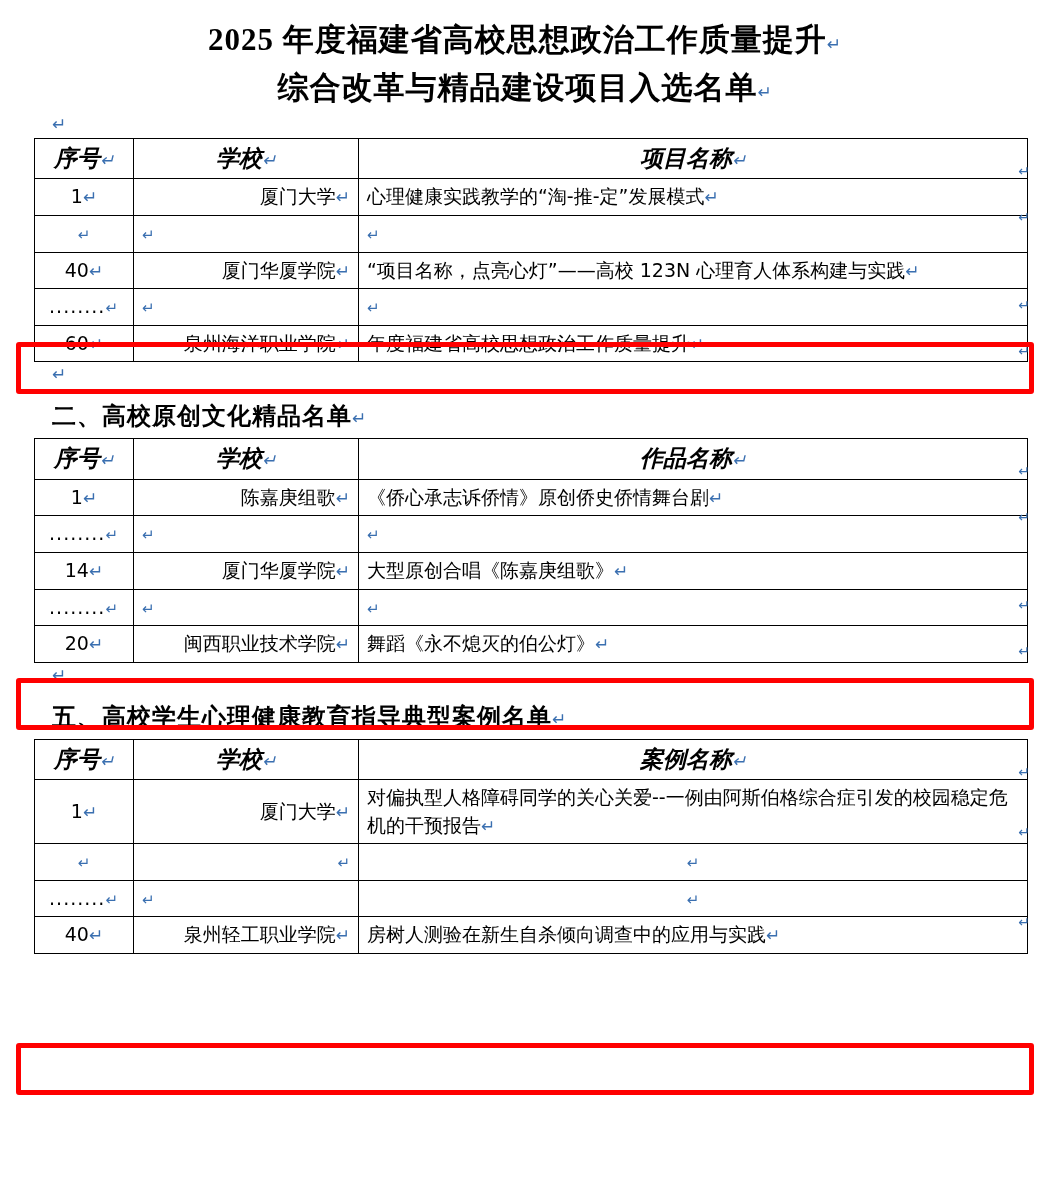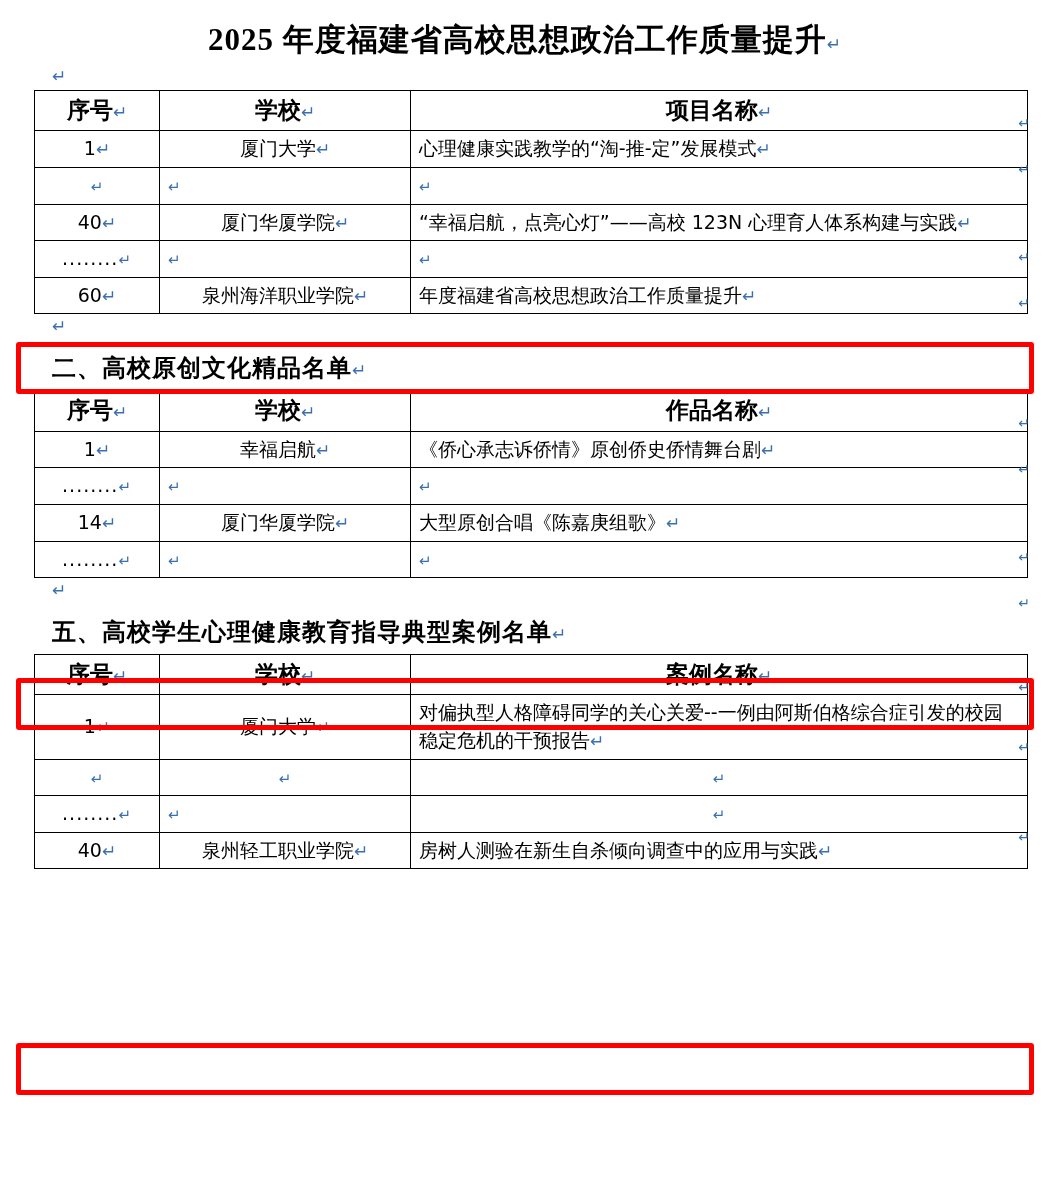--- a/index.html
+++ b/index.html
@@ -67,29 +67,30 @@
     padding: 4px 8px;
     font-size: 19px;
     line-height: 1.45;
     vertical-align: middle;
     font-family: "DejaVu Sans", "Liberation Sans", sans-serif;
   }
   table.listing tr.head td {
     text-align: center;
     font-weight: bold;
     font-size: 23px;
-    padding: 3px 16px;
+    padding: 3px 3px;
+    font-style: italic;
   }
   td.c-no {
     width: 92px;
     text-align: center;
   }
   td.c-school {
     width: 218px;
-    text-align: center;
+    text-align: right;
   }
   td.c-name {
     text-align: left;
   }
   tr.empty td {
     height: 22px;
   }
   tr.empty td .pilcrow {
     font-size: 15px;
   }
@@ -115,20 +116,21 @@
     box-sizing: border-box;
   }
 </style>
 </head>
 <body>
 
 <div class="page">
 
   <div class="doc-title">
     <span class="line"><span>2025 年度福建省高校思想政治工作质量提升</span><span class="pilcrow">↵</span></span>
+    <span class="line"><span>综合改革与精品建设项目入选名单</span><span class="pilcrow">↵</span></span>
   </div>
 
   <div class="blank-line"><span class="pilcrow">↵</span></div>
 
 
   <div class="tbl-wrap">
     <table class="listing">
       <tbody>
           <tr class="head">
         <td class="c-no"><span>序号</span><span class="pilcrow">↵</span></td>
@@ -141,21 +143,21 @@
         <td class="c-name"><span>心理健康实践教学的“淘-推-定”发展模式</span><span class="pilcrow">↵</span></td>
       </tr>
       <tr class="empty">
         <td class="c-no"><span class="pilcrow">↵</span></td>
         <td class="c-school" style="text-align:left"><span class="pilcrow">↵</span></td>
         <td class="c-name"><span class="pilcrow">↵</span></td>
       </tr>
       <tr>
         <td class="c-no"><span>40</span><span class="pilcrow">↵</span></td>
         <td class="c-school"><span>厦门华厦学院</span><span class="pilcrow">↵</span></td>
-        <td class="c-name"><span>“幸福启航，点亮心灯”——高校 123N 心理育人体系构建与实践</span><span class="pilcrow">↵</span></td>
+        <td class="c-name"><span>“项目名称，点亮心灯”——高校 123N 心理育人体系构建与实践</span><span class="pilcrow">↵</span></td>
       </tr>
       <tr class="empty">
         <td class="c-no dots"><span>........</span><span class="pilcrow">↵</span></td>
         <td class="c-school" style="text-align:left"><span class="pilcrow">↵</span></td>
         <td class="c-name"><span class="pilcrow">↵</span></td>
       </tr>
       <tr>
         <td class="c-no"><span>60</span><span class="pilcrow">↵</span></td>
         <td class="c-school"><span>泉州海洋职业学院</span><span class="pilcrow">↵</span></td>
         <td class="c-name"><span>年度福建省高校思想政治工作质量提升</span><span class="pilcrow">↵</span></td>
@@ -175,37 +177,42 @@
   <div class="tbl-wrap">
     <table class="listing">
       <tbody>
           <tr class="head">
         <td class="c-no"><span>序号</span><span class="pilcrow">↵</span></td>
         <td class="c-school"><span>学校</span><span class="pilcrow">↵</span></td>
         <td class="c-name" style="text-align:center"><span>作品名称</span><span class="pilcrow">↵</span></td>
       </tr>
       <tr>
         <td class="c-no"><span>1</span><span class="pilcrow">↵</span></td>
-        <td class="c-school"><span>幸福启航</span><span class="pilcrow">↵</span></td>
+        <td class="c-school"><span>陈嘉庚组歌</span><span class="pilcrow">↵</span></td>
         <td class="c-name"><span>《侨心承志诉侨情》原创侨史侨情舞台剧</span><span class="pilcrow">↵</span></td>
       </tr>
       <tr class="empty">
         <td class="c-no dots"><span>........</span><span class="pilcrow">↵</span></td>
         <td class="c-school" style="text-align:left"><span class="pilcrow">↵</span></td>
         <td class="c-name"><span class="pilcrow">↵</span></td>
       </tr>
       <tr>
         <td class="c-no"><span>14</span><span class="pilcrow">↵</span></td>
         <td class="c-school"><span>厦门华厦学院</span><span class="pilcrow">↵</span></td>
         <td class="c-name"><span>大型原创合唱《陈嘉庚组歌》</span><span class="pilcrow">↵</span></td>
       </tr>
       <tr class="empty">
         <td class="c-no dots"><span>........</span><span class="pilcrow">↵</span></td>
         <td class="c-school" style="text-align:left"><span class="pilcrow">↵</span></td>
         <td class="c-name"><span class="pilcrow">↵</span></td>
+      </tr>
+      <tr>
+        <td class="c-no"><span>20</span><span class="pilcrow">↵</span></td>
+        <td class="c-school"><span>闽西职业技术学院</span><span class="pilcrow">↵</span></td>
+        <td class="c-name"><span>舞蹈《永不熄灭的伯公灯》</span><span class="pilcrow">↵</span></td>
       </tr>
     </tbody>
       </table>
     <span class="side-mark" style="top:26px;">↵</span>
     <span class="side-mark" style="top:72px;">↵</span>
     <span class="side-mark" style="top:160px;">↵</span>
     <span class="side-mark" style="top:206px;">↵</span>
   </div>
 
   <div class="blank-line"><span class="pilcrow">↵</span></div>

